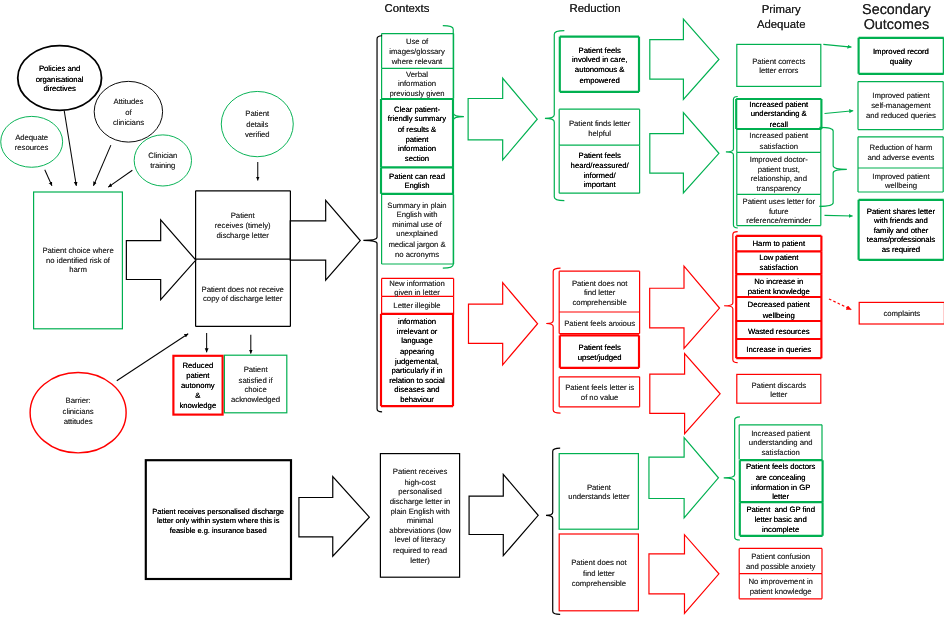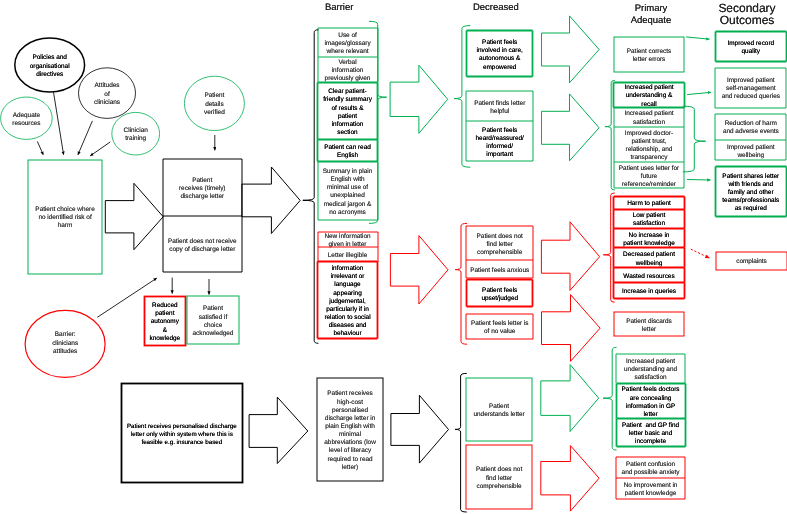--- a/index.html
+++ b/index.html
@@ -353,19 +353,19 @@
 <div class="tx" style="left:715.4px;top:113.7px;width:70.8px;height:26.1px;color:#3d3d3d;font-size:6.45px;line-height:8.15px;"><span>Reduction of harm
 and adverse events</span></div>
 <div class="tx" style="left:715.4px;top:139.8px;width:70.8px;height:20.6px;color:#3d3d3d;font-size:6.45px;line-height:8.15px;"><span>Improved patient
 wellbeing</span></div>
 <div class="tx" style="left:715.4px;top:166.2px;width:70.8px;height:50.2px;color:#000000;font-size:6.45px;line-height:8.15px;"><span>Patient shares letter
 with friends and
 family and other
 teams/professionals
 as required</span></div>
 <div class="tx" style="left:716.1px;top:251.6px;width:70.8px;height:18.0px;color:#3d3d3d;font-size:6.45px;line-height:8.15px;"><span>complaints</span></div>
-<div class="tx" style="left:309.0px;top:0.0px;width:60.3px;height:12.0px;color:#262626;font-size:9.5px;line-height:11.9px;"><span>Barrier</span></div>
-<div class="tx" style="left:465.7px;top:0.0px;width:60.3px;height:12.0px;color:#262626;font-size:9.5px;line-height:11.9px;"><span>Decreased</span></div>
+<div class="tx" style="left:309.0px;top:0.0px;width:60.3px;height:12.0px;color:#262626;font-size:9.5px;line-height:11.9px;"><span>Contexts</span></div>
+<div class="tx" style="left:465.7px;top:0.0px;width:60.3px;height:12.0px;color:#262626;font-size:9.5px;line-height:11.9px;"><span>Reduction</span></div>
 <div class="tx" style="left:621.0px;top:1.6px;width:60.0px;height:23.4px;color:#262626;font-size:9.5px;line-height:11.9px;"><span>Primary
 Adequate</span></div>
 <div class="tx" style="left:717px;top:1.6px;width:60.0px;height:23.4px;color:#262626;font-size:12px;line-height:11.9px;"><span>Secondary
 Outcomes</span></div>
 </div>
 
 </body></html>

